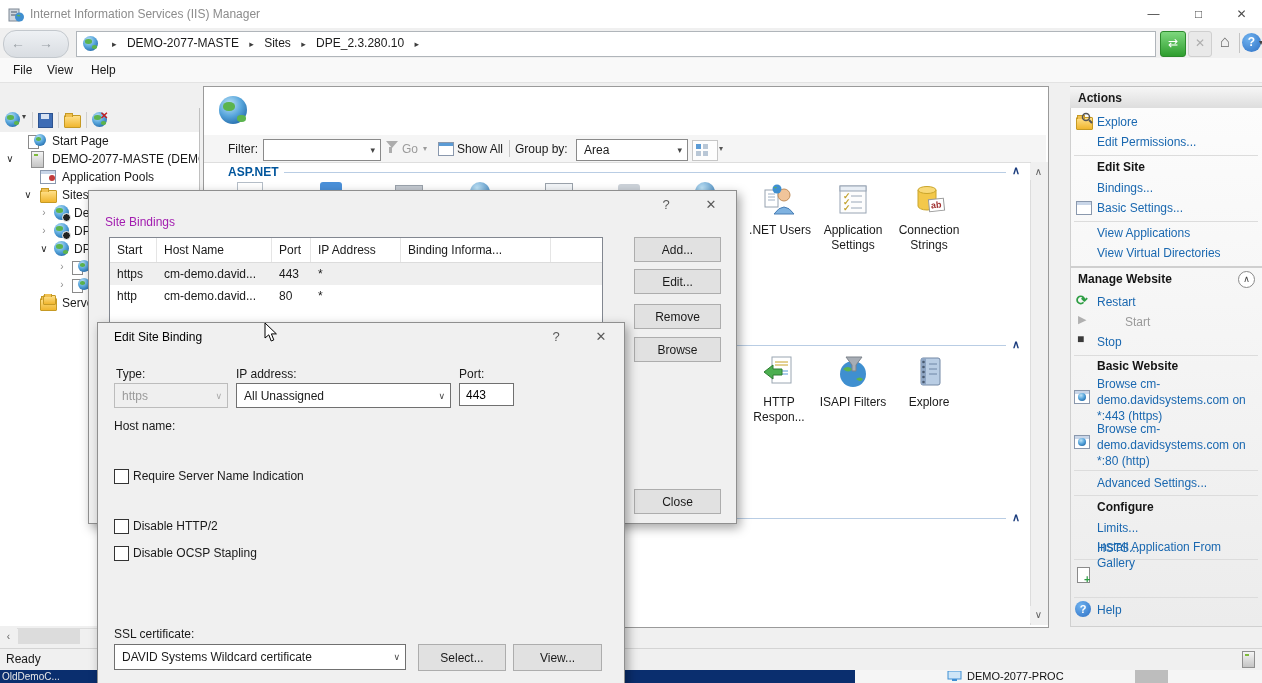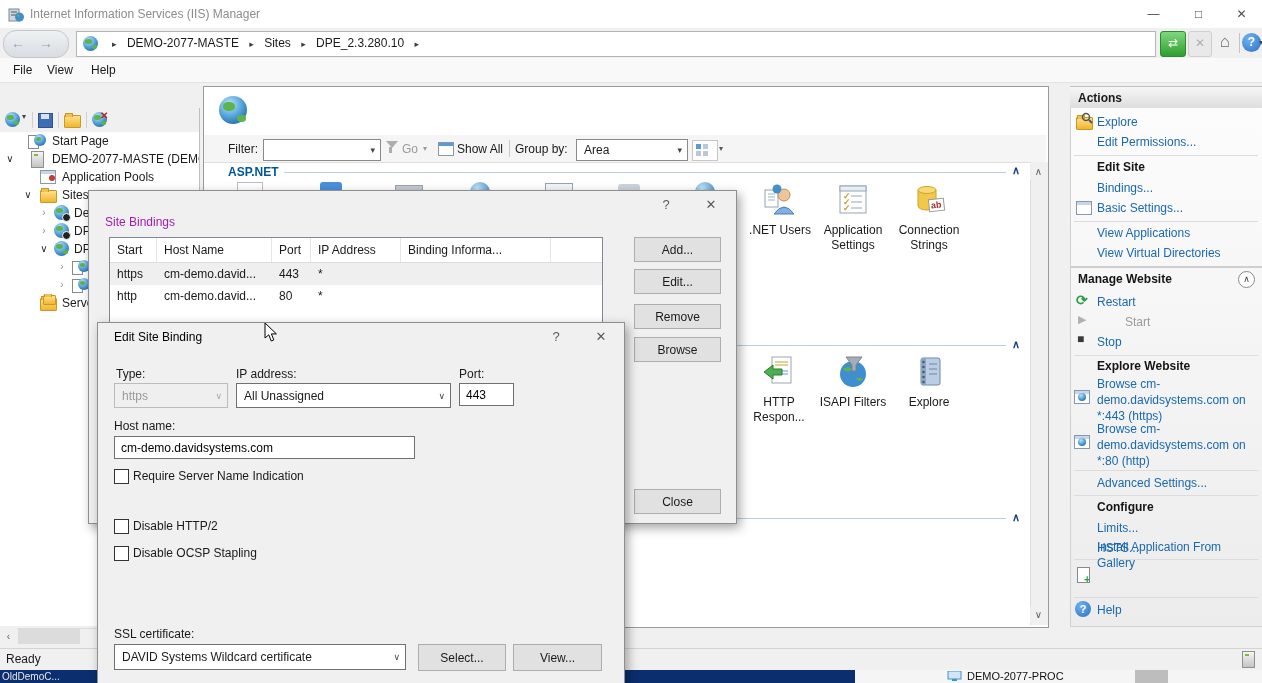--- a/index.html
+++ b/index.html
@@ -395,21 +395,21 @@
   <div class="abs" style="left:1070px;top:266px;width:192px;height:2px;background:#cfcfcf"></div>
   <div class="abs abold" style="left:1078px;top:272px">Manage Website</div>
   <div class="abs" style="left:1238px;top:271px;width:15px;height:15px;border:1px solid #8a8a8a;border-radius:50%;background:#fff;text-align:center;line-height:14px;font-size:9px;color:#444">∧</div>
   <div class="abs" style="left:1076px;top:292px;color:#2e9e44;font-weight:bold;font-size:14px;line-height:16px">⟳</div>
   <div class="abs alink" style="left:1097px;top:294px">Restart</div>
   <div class="abs" style="left:1078px;top:313px;color:#b0b0b0;font-size:11px">▶</div>
   <div class="abs alink dis" style="left:1125px;top:314px">Start</div>
   <div class="abs" style="left:1077px;top:332px;color:#3a3a3a;font-size:12px">■</div>
   <div class="abs alink" style="left:1097px;top:334px">Stop</div>
   <div class="abs asep" style="left:1074px;top:355px;width:184px"></div>
-  <div class="abs abold" style="left:1097px;top:359px">Explore Website</div>
+  <div class="abs abold" style="left:1097px;top:359px">Basic Website</div>
   <span class="mwin" style="left:1074px;top:390px">
       <i></i>
     </span>
   <span class="mglobe" style="left:1078px;top:393px;width:8px;height:8px"></span>
   <div class="abs alink ml-wrap" style="left:1097px;top:376px">Browse cm-demo.davidsystems.com on *:443 (https)</div>
   <span class="mwin" style="left:1074px;top:435px">
       <i></i>
     </span>
   <span class="mglobe" style="left:1078px;top:438px;width:8px;height:8px"></span>
   <div class="abs alink ml-wrap" style="left:1097px;top:421px">Browse cm-demo.davidsystems.com on *:80 (http)</div>
@@ -492,21 +492,20 @@
       <span class="val" style="color:#9a9a9a">https</span>
       <span class="arr" style="color:#a8a8a8">∨</span>
     </div>
     <div class="abs combo" style="left:138px;top:60px;width:213px;height:23px;border-color:#707070">
       <span class="val">All Unassigned</span>
       <span class="arr">∨</span>
     </div>
     <input class="abs wininput" style="left: 361px; top: 60px; width: 55px; height: 23px;" value="443">
 
     <div class="abs" style="left:16px;top:96px">Host name:</div>
-    <input class="abs wininput" style="left: 16px; top: 113px; width: 301px; height: 23px;" value="cm-demo.davidsystems.com">
 
     <span class="abs cb" style="left:16px;top:146px"></span>
     <div class="abs" style="left:35px;top:146px">Require Server Name Indication</div>
 
     <span class="abs cb" style="left:16px;top:196px"></span>
     <div class="abs" style="left:35px;top:196px">Disable HTTP/2</div>
 
     <span class="abs cb" style="left:16px;top:223px"></span>
     <div class="abs" style="left:35px;top:223px">Disable OCSP Stapling</div>
 

